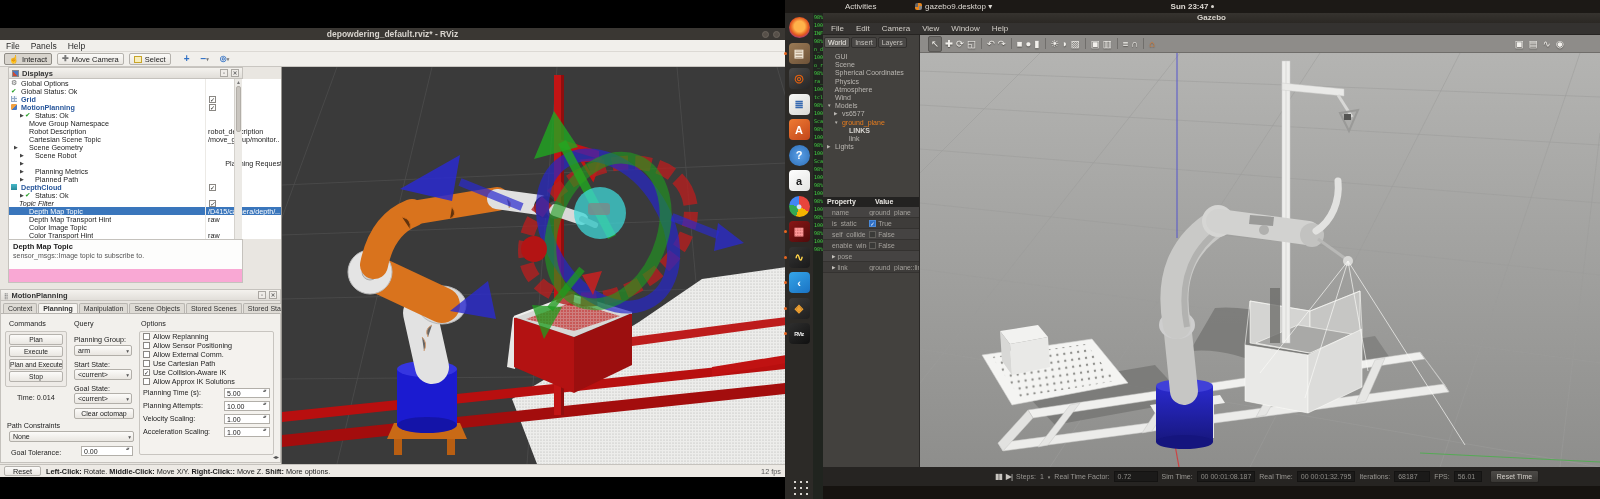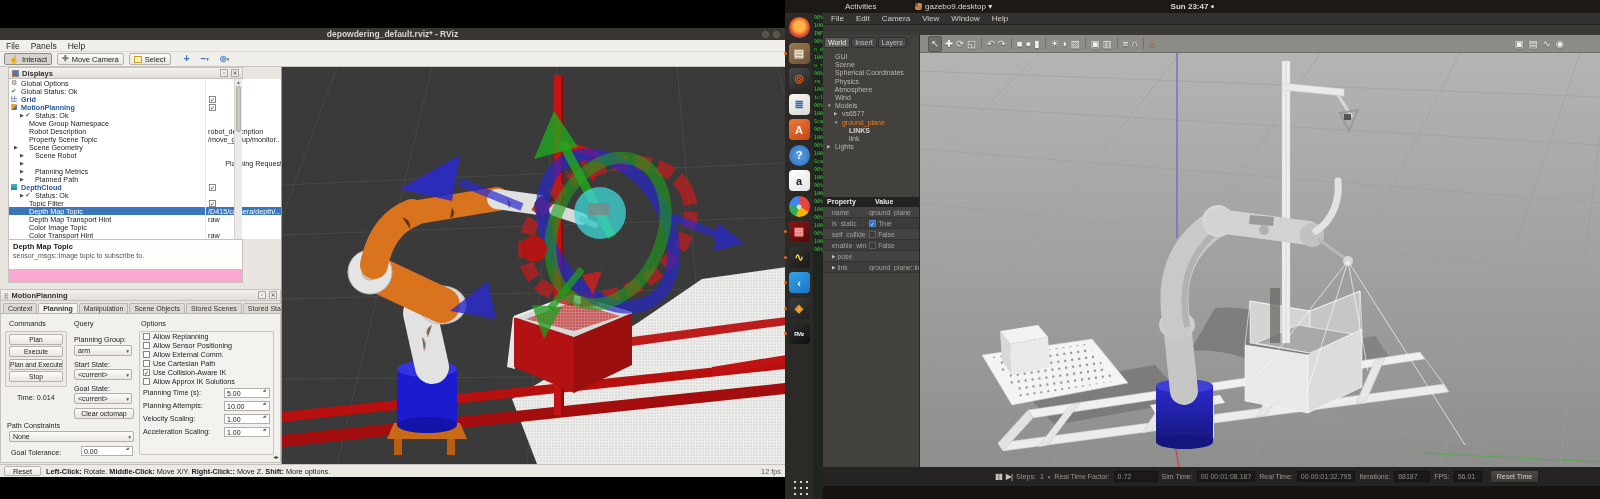--- a/index.html
+++ b/index.html
@@ -217,21 +217,21 @@
             <div class="drow" style="padding-left: 10px;">
 
               <span class="ic"></span>
               <span class="dlabel">Robot Description</span>
               <span class="dval">robot_description</span>
 
             </div>
             <div class="drow" style="padding-left: 10px;">
 
               <span class="ic"></span>
-              <span class="dlabel">Property Scene Topic</span>
+              <span class="dlabel">Cartesian Scene Topic</span>
               <span class="dval">/move_group/monitor...</span>
 
             </div>
             <div class="drow" style="padding-left: 4px;">
               <span class="dexp">▶</span>
               <span class="ic"></span>
               <span class="dlabel">Scene Geometry</span>
               <span class="dval"></span>
 
             </div>
@@ -270,21 +270,21 @@
               <span class="dval"></span>
               <span class="cbx">✓</span>
             </div>
             <div class="drow" style="padding-left: 10px;">
               <span class="dexp">▶</span>
               <span class="ic ic-ok"></span>
               <span class="dlabel">Status: Ok</span>
               <span class="dval"></span>
 
             </div>
-            <div class="drow" style="padding-left: 10px;">
+            <div class="drow" style=" font-style: italic;">
 
               <span class="ic"></span>
               <span class="dlabel">Topic Filter</span>
               <span class="dval"></span>
               <span class="cbx">✓</span>
             </div>
             <div class="drow sel" style="padding-left: 10px;">
 
               <span class="ic"></span>
               <span class="dlabel">Depth Map Topic</span>
@@ -619,20 +619,21 @@
           </div>
           <div class="dock-item">
             <span class="run-dot"></span>
             <div class="di tiny" style="background: linear-gradient(145deg, rgb(46, 46, 46), rgb(16, 16, 16)); color: rgb(240, 240, 240);">RViz</div>
           </div>
         </div>
       <div class="apps"></div>
     </div>
 
     <div class="gz">
+      <div class="gz-title">Gazebo</div>
       <div class="gz-menu">
 
       <span>File</span>
           <span>Edit</span>
           <span>Camera</span>
           <span>View</span>
           <span>Window</span>
           <span>Help</span>
         </div>
 

